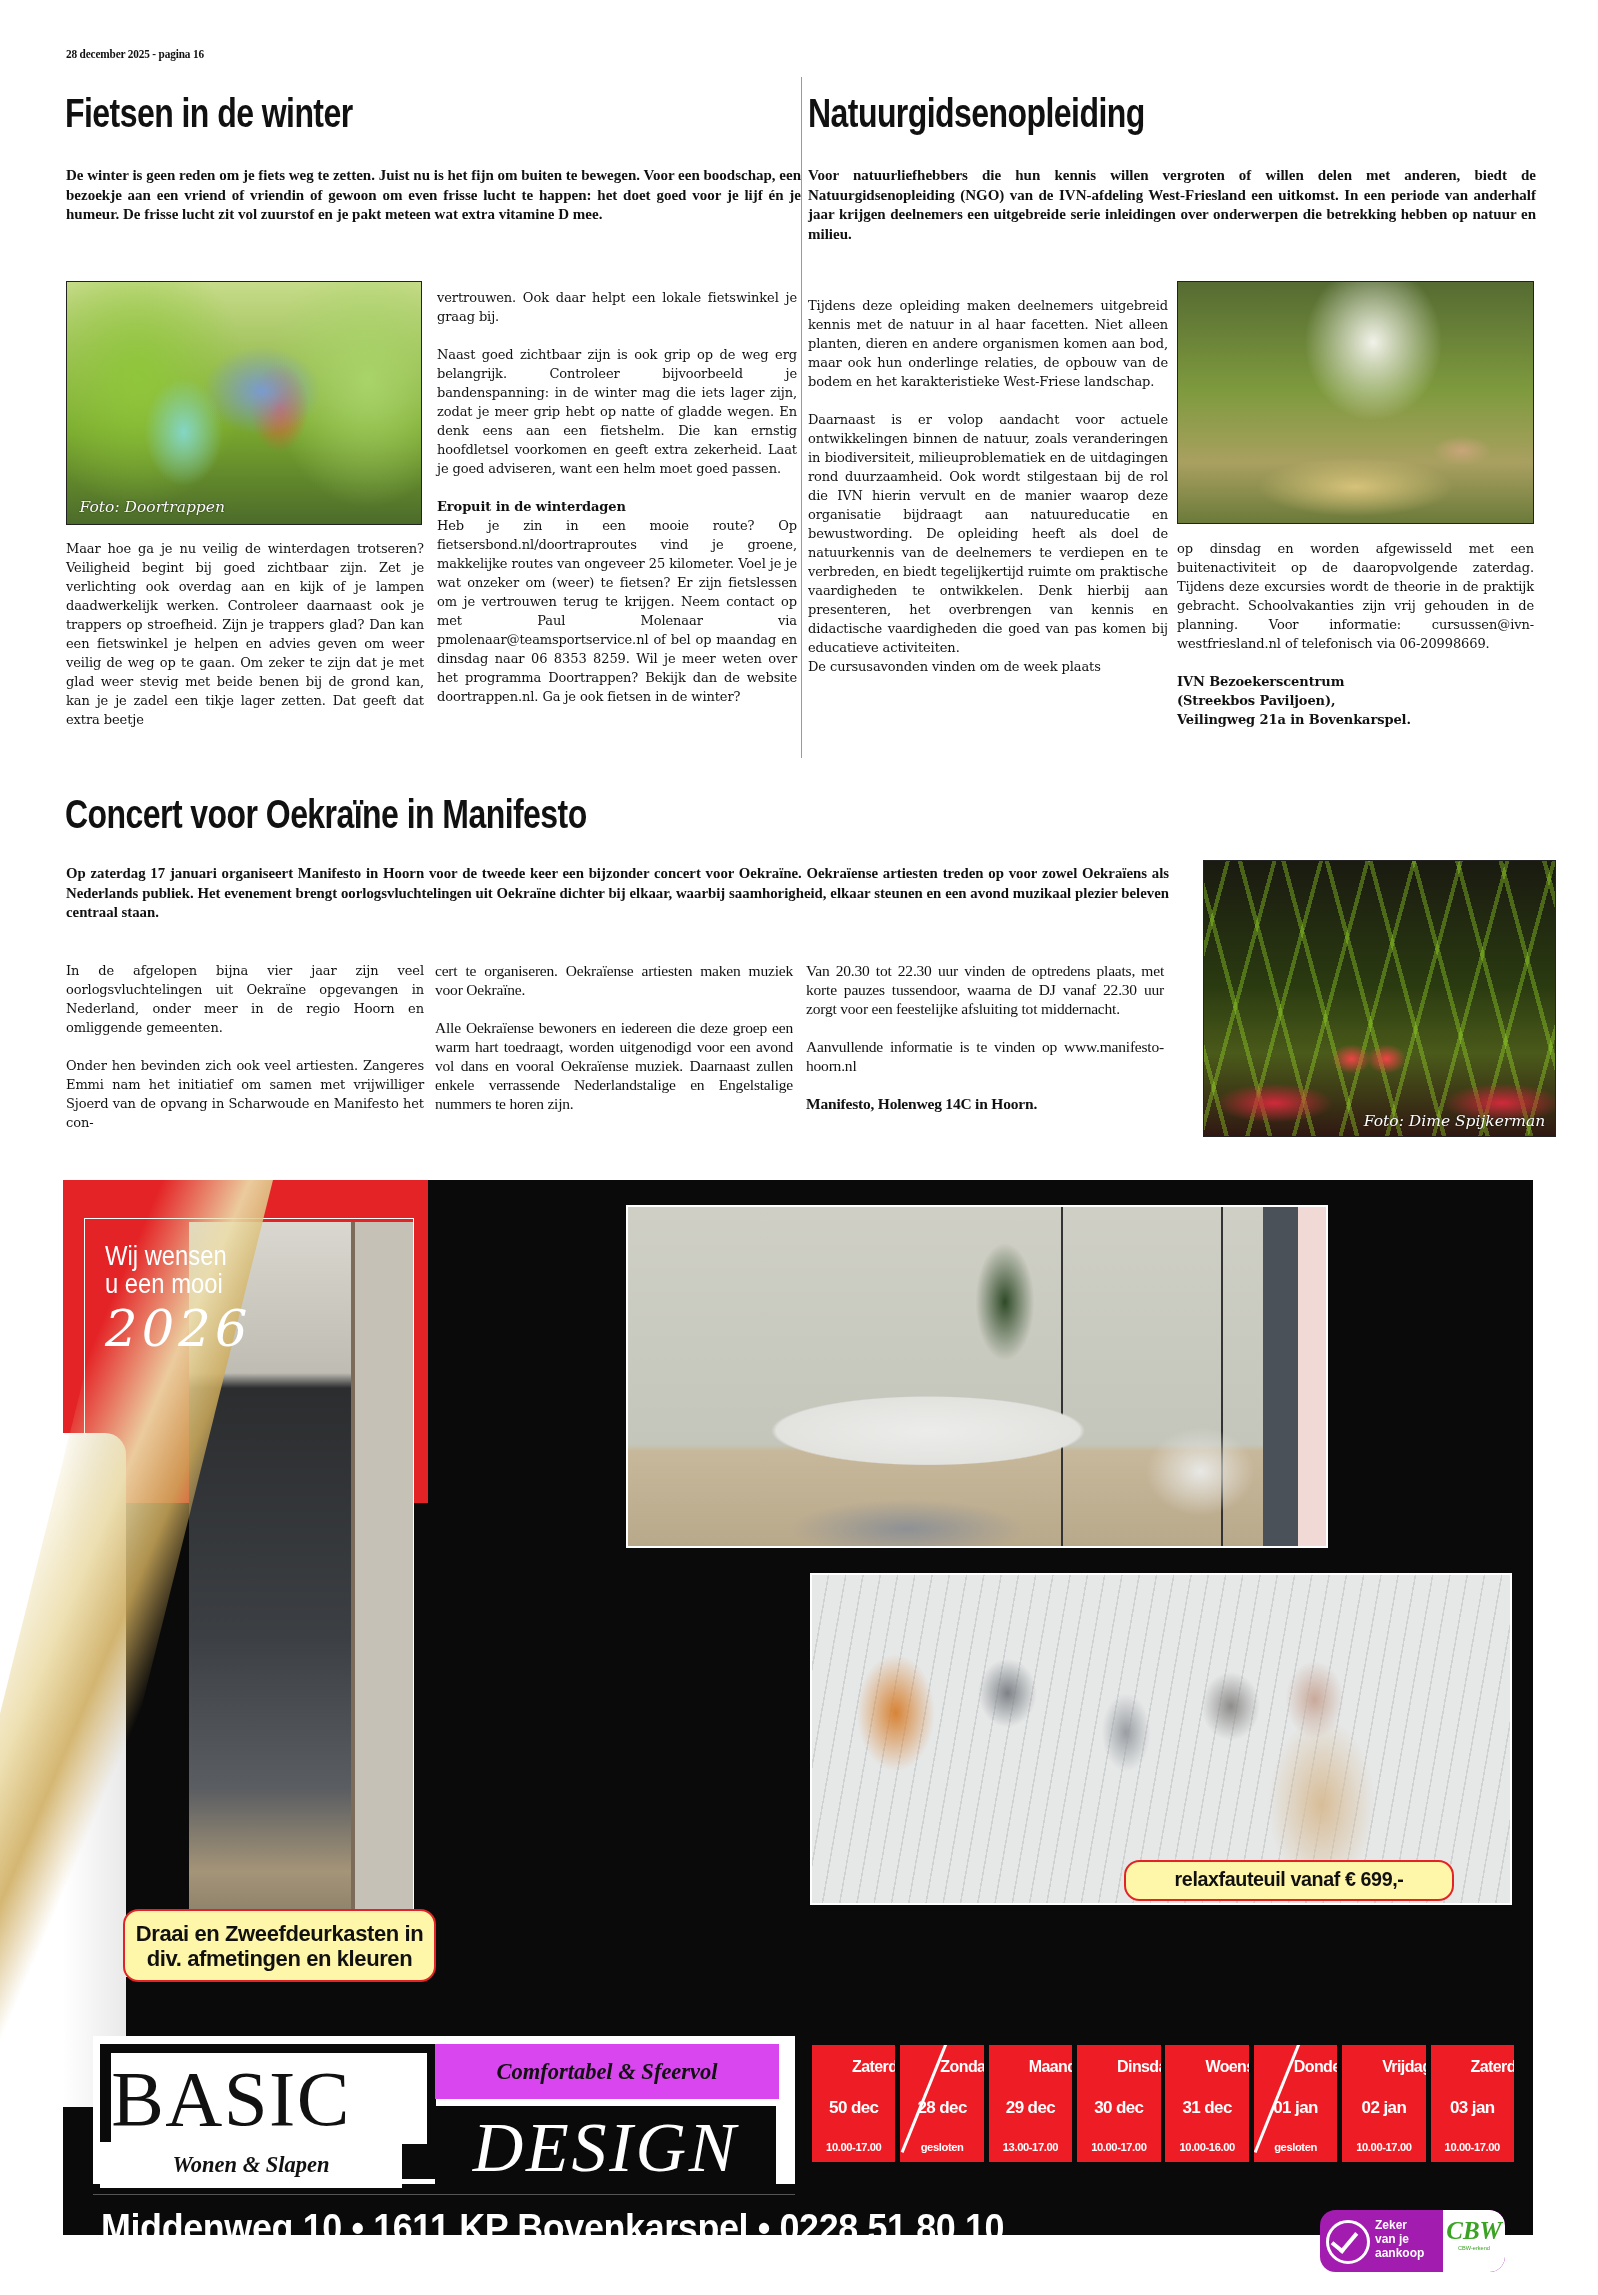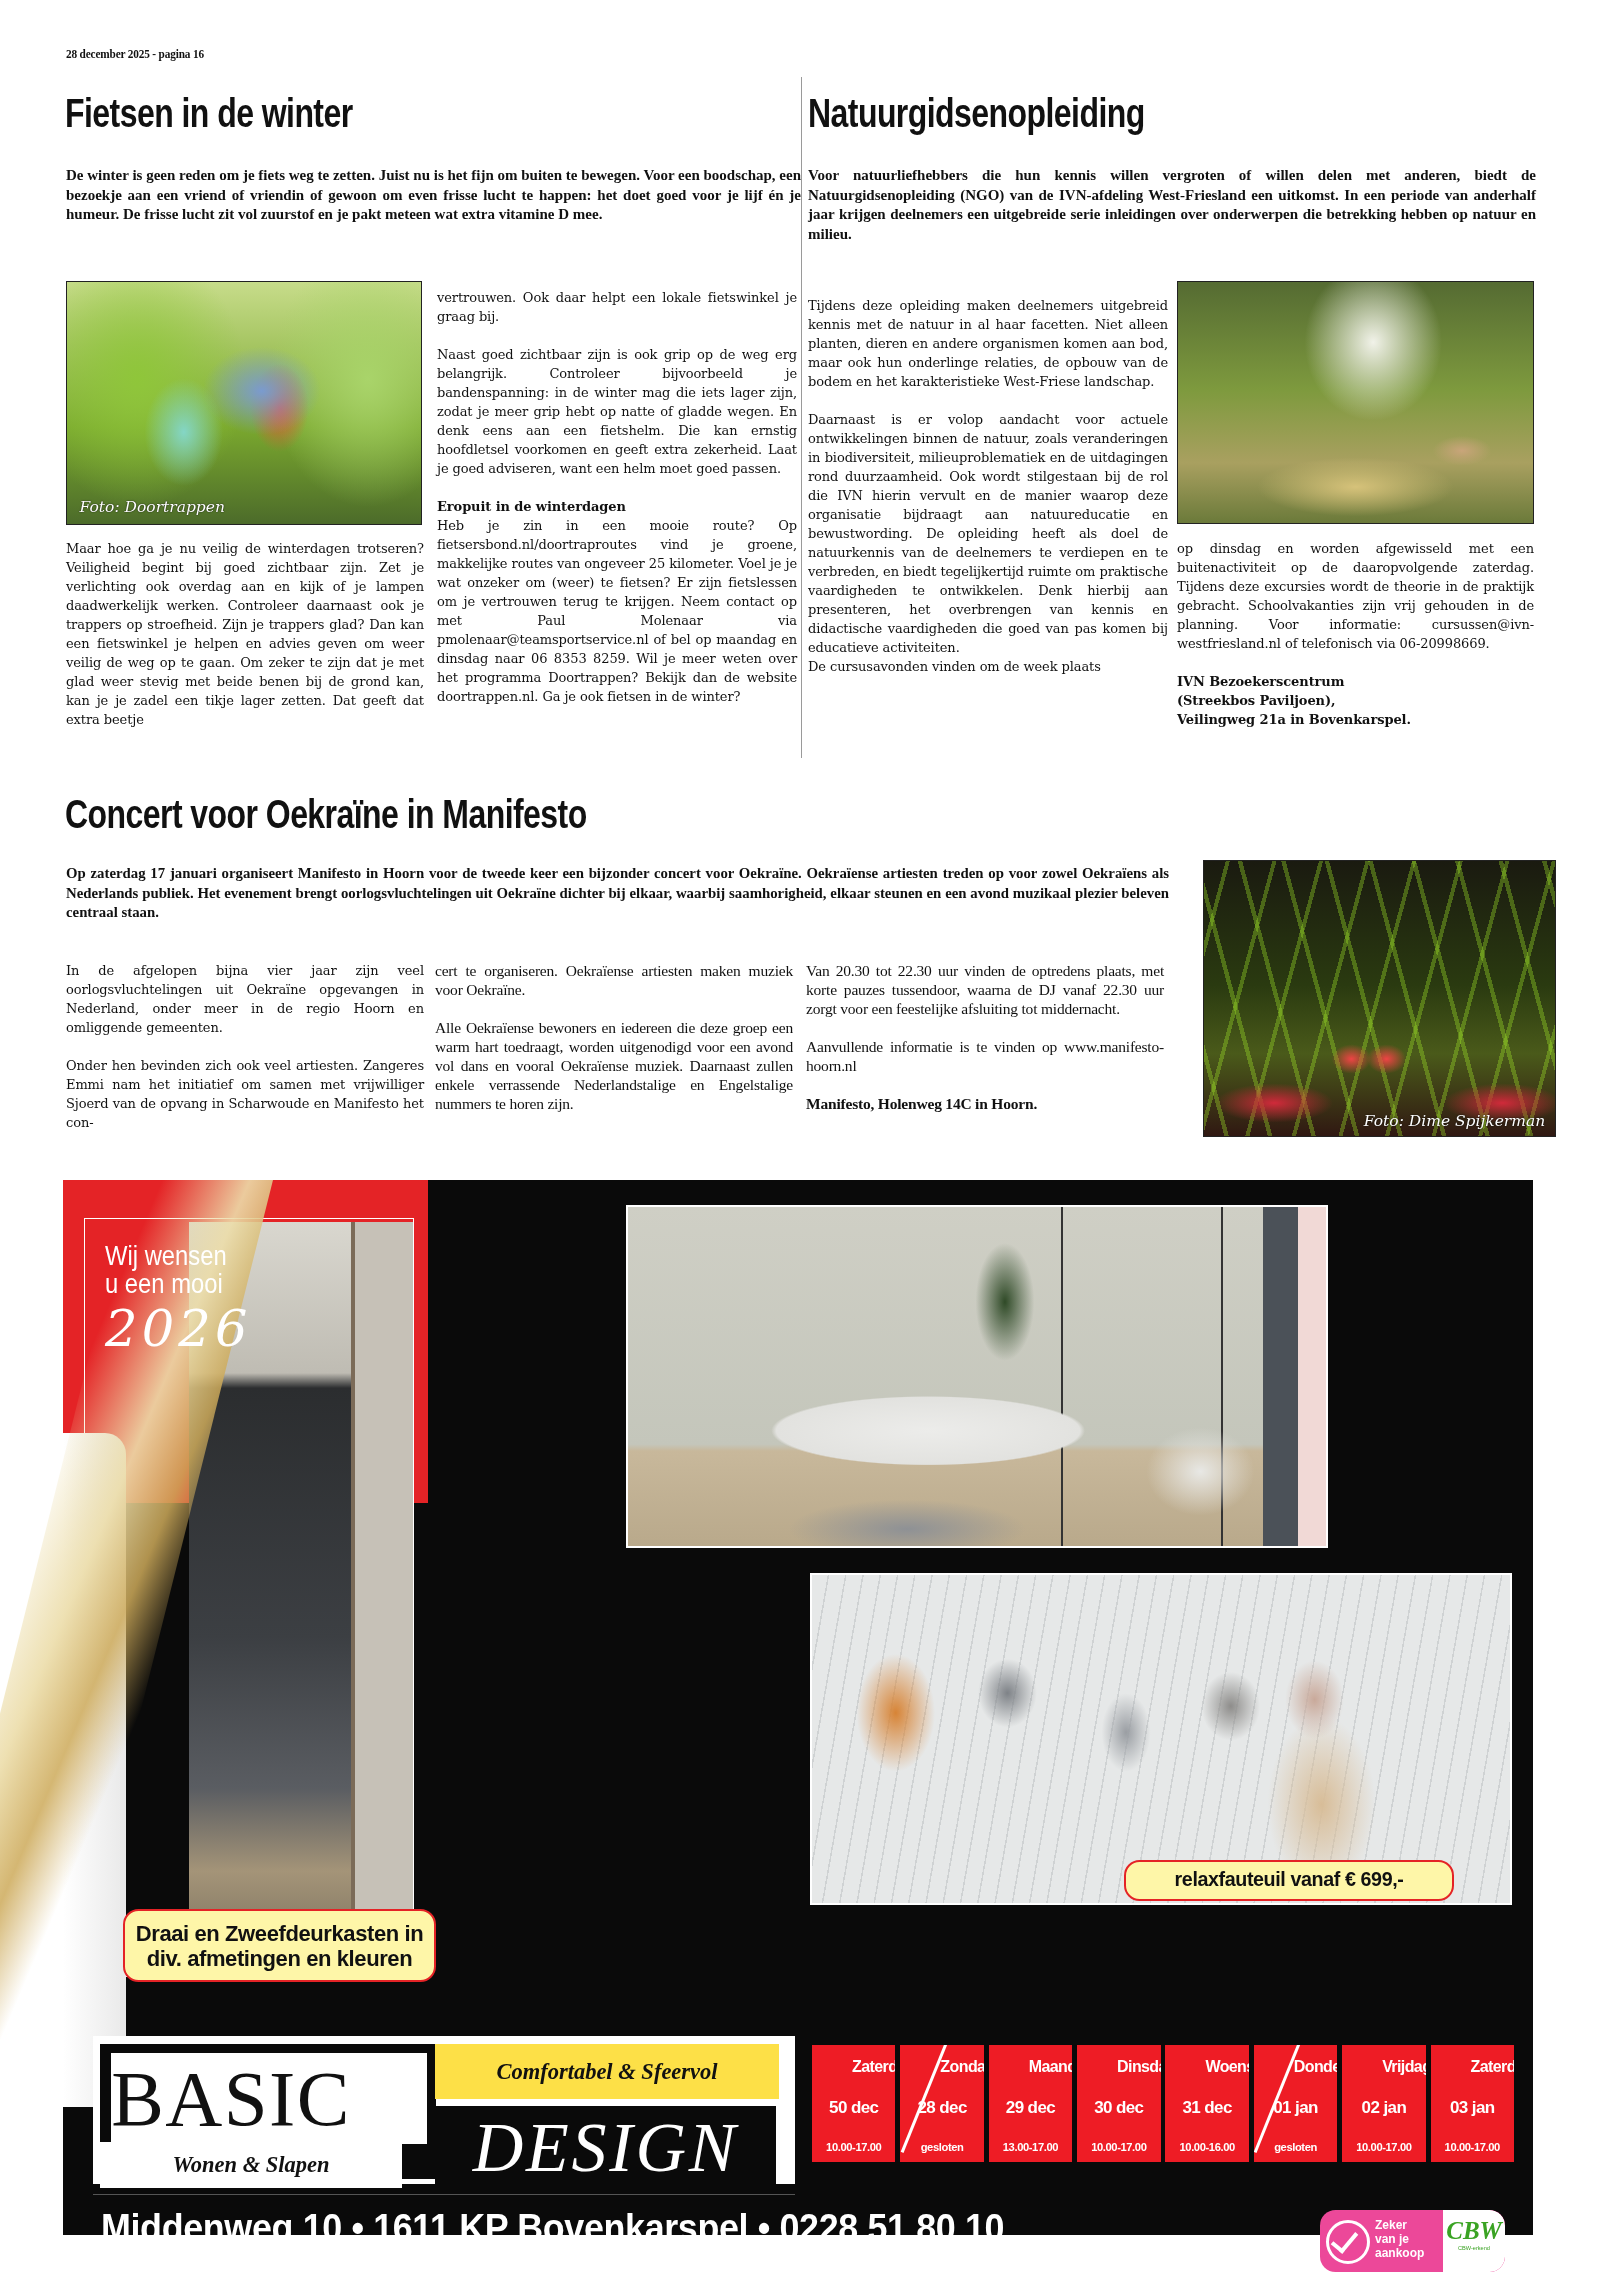--- a/index.html
+++ b/index.html
@@ -81,34 +81,34 @@
       radial-gradient(ellipse 42px 56px at 72% 38%, #c9a99a 0%, transparent 70%),
       radial-gradient(ellipse 77px 126px at 73% 70%, #d8bd98 0%, transparent 70%),
       repeating-linear-gradient(100deg, #e6e8e8 0 15.5px, #cfd2d3 15.5px 17px),
       linear-gradient(180deg, #f3f3f1 0%, #ececea 55%, #dde0e0 100%); }
 
   .logo-box { position: absolute; left: 30px; top: 856px; width: 702px; height: 148px; background: #fff; }
   .logo-basic-wrap { position: absolute; left: 7px; top: 8.4px; width: 336px; height: 135px; background: #0a0a0a; }
   .logo-basic { position: absolute; left: 11.2px; top: 8.4px; width: 316px; height: 91px; background: #fff; font-family: "Liberation Serif", serif; font-size: 79px; line-height: 91px; letter-spacing: 1.4px; transform-origin: center; }
   .logo-wonen { position: absolute; left: 0; top: 98px; width: 302px; height: 46px; background: #fff; font-family: "Liberation Serif", serif; font-style: italic; font-weight: bold; font-size: 22.5px; text-align: center; line-height: 46px; }
   .logo-design-wrap { position: absolute; left: 342px; top: 8.4px; width: 344px; height: 139px; }
-  .logo-comfort { position: absolute; left: 0; top: 0; width: 344px; height: 55px; background: #fde047; font-family: "Liberation Serif", serif; font-style: italic; font-weight: bold; font-size: 22.5px; text-align: center; line-height: 55px; }
+  .logo-comfort { position: absolute; left: 0; top: 0; width: 344px; height: 55px; background: #d946ef; font-family: "Liberation Serif", serif; font-style: italic; font-weight: bold; font-size: 22.5px; text-align: center; line-height: 55px; }
   .logo-design { position: absolute; left: 0; top: 62px; width: 341px; height: 83px; background: #0a0a0a; color: #fff; font-family: "Liberation Serif", serif; font-style: italic; font-size: 70px; line-height: 83px; text-align: center; letter-spacing: 2.8px; }
 
   .hours { position: absolute; left: 749px; top: 865px; width: 702px; height: 117px; display: flex; gap: 4.9px; }
   .day { position: relative; flex: 1; background: #ee1c25; color: #fff; font-family: "Liberation Sans", sans-serif; font-weight: bold; text-align: center; overflow: hidden; }
   .day .dn { display: block; margin-top: 12.6px; font-size: 16px; letter-spacing: -0.6px; padding-left: 40px; }
   .day .dd { display: block; margin-top: 22.5px; font-size: 17px; letter-spacing: -0.6px; }
   .day .dh { display: block; margin-top: 22.5px; font-size: 11.2px; letter-spacing: -0.4px; }
   .day .strike { position: absolute; left: 1.4px; top: 8.4px; width: 119px; height: 2.8px; background: #fff; transform-origin: left center; transform: translate(0, 98px) rotate(-68deg); }
 
   .address-rule { position: absolute; left: 30px; top: 1014px; width: 702px; height: 0.7px; background: #555; }
   .address { position: absolute; left: 38px; top: 1026px; color: #fff; font-family: "Liberation Sans", sans-serif; font-weight: bold; font-size: 39px; letter-spacing: -0.4px; transform: scaleX(0.92); transform-origin: left top; white-space: nowrap; }
 
-  .cbw { position: absolute; left: 1257px; top: 1030px; width: 185px; height: 62px; border-radius: 15.5px; background: #ec4899; overflow: hidden; }
+  .cbw { position: absolute; left: 1257px; top: 1030px; width: 185px; height: 62px; border-radius: 15.5px; background: #a21caf; overflow: hidden; }
   .cbw-check { position: absolute; left: 5.6px; top: 9.8px; width: 44px; height: 44px; border: 3.5px solid #fff; border-radius: 50%; }
   .cbw-check:after { content: ""; position: absolute; left: 8.4px; top: 4.2px; width: 11.2px; height: 21px; border-right: 4.2px solid #fff; border-bottom: 4.2px solid #fff; transform: rotate(40deg); }
   .cbw-text { position: absolute; left: 55px; top: 8.4px; color: #fff; font-family: "Liberation Sans", sans-serif; font-weight: bold; font-size: 12px; line-height: 14px; }
   .cbw-right { position: absolute; right: 0; top: 0; width: 62px; height: 62px; background: #fff; border-radius: 0 15.5px 15.5px 0; text-align: center; }
   .cbw-logo { display: block; margin-top: 7px; font-family: "Liberation Serif", serif; font-style: italic; font-weight: bold; font-size: 25px; color: #3aa323; }
   .cbw-sub { display: block; font-size: 5.6px; color: #3aa323; font-family: "Liberation Sans", sans-serif; }
 </style>
 </head>
 <body>
 

